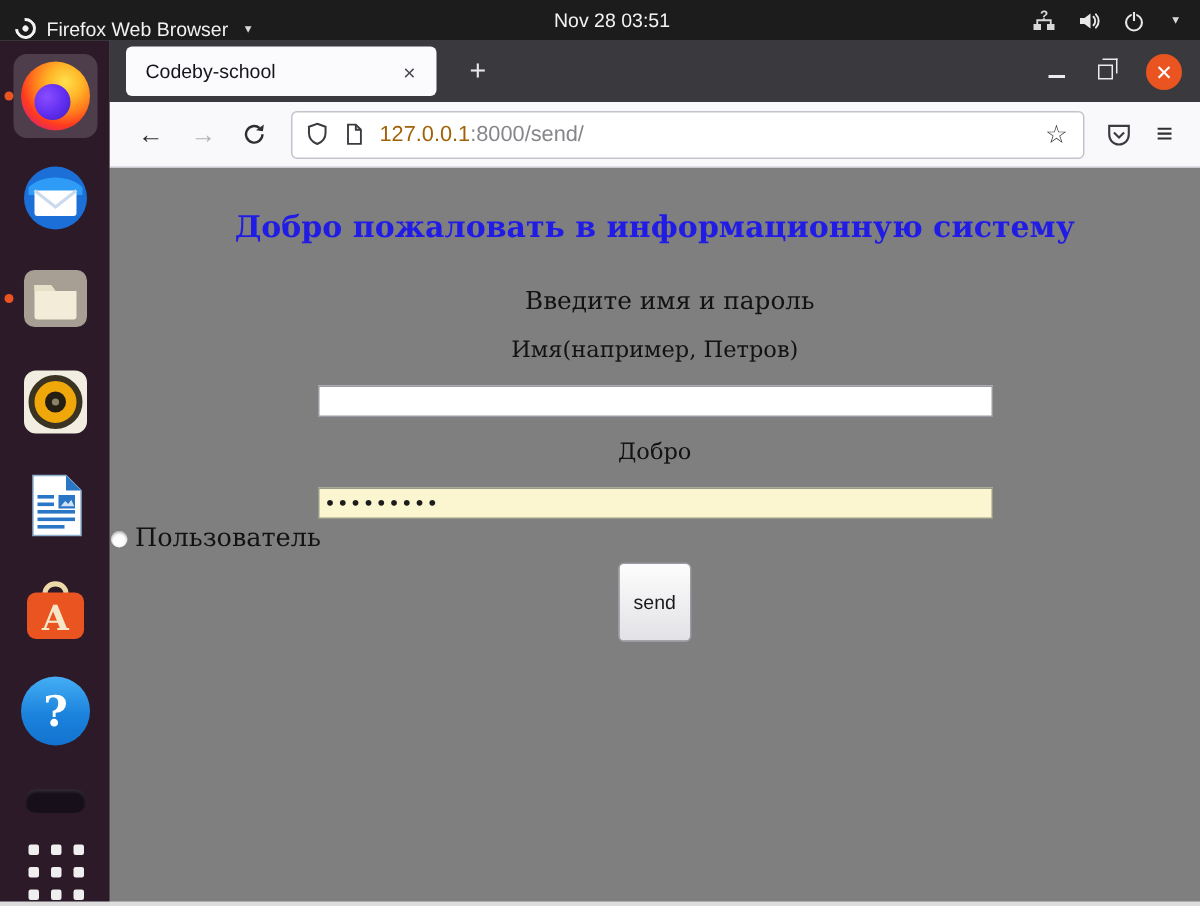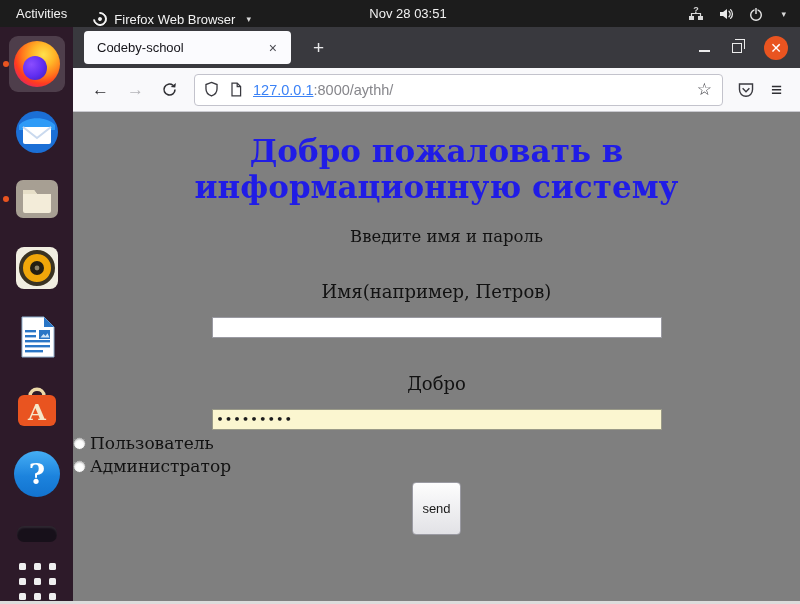--- a/index.html
+++ b/index.html
@@ -62,33 +62,33 @@
 
   .navbar { position:absolute; left:0; top:41px; width:100%; height:44px; background:#f9f9fb;
             border-bottom:1px solid #c9c9cf; display:flex; align-items:center; padding:0 10px; }
   .nav-arrow { font-size:17px; color:#2f2f33; padding:3px 9px; }
   .nav-arrow.disabled { color:#b4b4b8; }
   .reload { padding:2px 8px; display:flex; }
   .urlbox { flex:1; height:32px; margin:0 12px 0 8px; background:#fff; border:1px solid #c3c3cc;
             border-radius:4px; display:flex; align-items:center; padding:0 8px; }
   .urlbox svg { flex:none; }
   .urltext { flex:1; font-size:14.5px; margin-left:9px; white-space:nowrap; overflow:hidden; }
-  .url-host { color:#3b82f6;text-decoration:underline; }
+  .url-host { color:#a16207; }
   .url-rest { color:#86868b; }
   .star { color:#3a3a40; font-size:17px; padding:0 2px; }
   .navbar-right { display:flex; align-items:center; gap:16px; padding:0 8px 0 2px; }
   .hamburger { font-size:19px; color:#2f2f33; }
 
   
   .content { position:absolute; left:0; top:86px; width:100%; height:489px; background:#7f7f7f;
              text-align:center; font-family:"DejaVu Serif","Liberation Serif",serif; color:#121212; }
-  .heading { margin:20px auto 0; max-width:600px; font-size:31px; line-height:36px;
+  .heading { margin:20px auto 0; max-width:600px; font-size:20px; line-height:36px;
              font-weight:bold; }
   .subtitle { margin-top:22px; font-size:16.5px;padding-left:20px; }
-  .field-label { margin-top:35px; font-size:18px; }
+  .field-label { margin-top:14px; font-size:15px; }
   .text-input { display:block; margin:15px auto 0; width:450px; height:21px;
                 border:1px solid #9a9aa2; background:#fff; font:11px "DejaVu Sans",sans-serif;
                 padding:0 4px; }
   .pwd { background:#fbf6d0; border:1px solid #9a9a88; letter-spacing:1.5px; color:#1c1c1c;
          font-weight:bold; }
   .radio-row { margin-top:3px; font-size:17px; display:flex; align-items:center; }
   .radio-row:first-of-type { margin-top:9px; }
   .radio-dot { width:13px; height:13px; border-radius:50%; background:#fdfdfd;
                border:1px solid #7e7e7e; box-shadow:inset 0 1px 2px rgba(0,0,0,.35);
                margin-right:4px; flex:none; }
@@ -96,21 +96,20 @@
               background:linear-gradient(180deg,#fdfdfd,#e2e2e6); border:1px solid #9a9aa2;
               border-radius:4px; padding:18px 9px; }
   .bottom-strip { position:absolute; left:0; bottom:0; width:800px; height:3px; background:#dcdcdc; z-index:40; }
 </style>
 </head>
 <body>
 
 <div class="screen">
 
   <div class="topbar">
-    <div class="activities">Activities</div>
     <div class="appmenu">
       <span class="ff-mini"></span>
       <span>Firefox Web Browser</span>
       <span class="caret">▾</span>
     </div>
     <div class="clock">Nov 28  03:51</div>
     <div class="sysicons">
       <svg width="17" height="16" viewBox="0 0 17 16">
         <rect x="1" y="10" width="5" height="4" fill="#d8d8d8"></rect>
         <rect x="10" y="10" width="5" height="4" fill="#d8d8d8"></rect>
@@ -229,21 +228,21 @@
       </span>
       <div class="urlbox">
         <svg width="17" height="17" viewBox="0 0 16 16">
           <path d="M8 1.4 l5.2 1.9 v3.9 c0 3.3-2.3 5.8-5.2 6.9 C5.1 13 2.8 10.5 2.8 7.2 V3.3 Z" fill="none" stroke="#3a3a40" stroke-width="1.25"></path>
         </svg>
         <svg width="16" height="17" viewBox="0 0 16 16" style="margin-left:8px">
           <path d="M4 1.6 h5.2 L12.6 5 v9.4 H4 Z" fill="none" stroke="#3a3a40" stroke-width="1.25"></path>
           <path d="M9.2 1.6 V5 h3.4" fill="none" stroke="#3a3a40" stroke-width="1.25"></path>
         </svg>
         <span class="urltext">
-          <span class="url-host">127.0.0.1</span><span class="url-rest">:8000/aythh/</span>
+          <span class="url-host">127.0.0.1</span><span class="url-rest">:8000/send/</span>
         </span>
         <span class="star">☆</span>
       </div>
       <div class="navbar-right">
         <svg width="18" height="18" viewBox="0 0 16 16">
           <path d="M2.2 2.6 h11.6 v5 c0 3.6-2.6 6-5.8 6 s-5.8-2.4-5.8-6 Z" fill="none" stroke="#3a3a40" stroke-width="1.25"></path>
           <path d="M5 6.5 l3 3 3-3" fill="none" stroke="#3a3a40" stroke-width="1.25"></path>
         </svg>
         <span class="hamburger">≡</span>
       </div>
@@ -253,22 +252,18 @@
       <div class="heading" style="color:#201ce6">Добро пожаловать в информационную систему</div>
       <div class="subtitle">Введите имя и пароль</div>
       <div class="field-label">Имя(например, Петров)</div>
       <input class="text-input" type="text" value="" style="">
       <div class="field-label">Добро</div>
       <input class="text-input pwd" type="text" value="•••••••••" style="">
       <div class="radio-row">
         <span class="radio-dot"></span>
         <span>Пользователь</span>
       </div>
-      <div class="radio-row">
-        <span class="radio-dot"></span>
-        <span>Администратор</span>
-      </div>
       <button class="send-btn">send</button>
     </div>
   </div>
 
   <div class="bottom-strip"></div>
 </div>
 
 </body></html>

